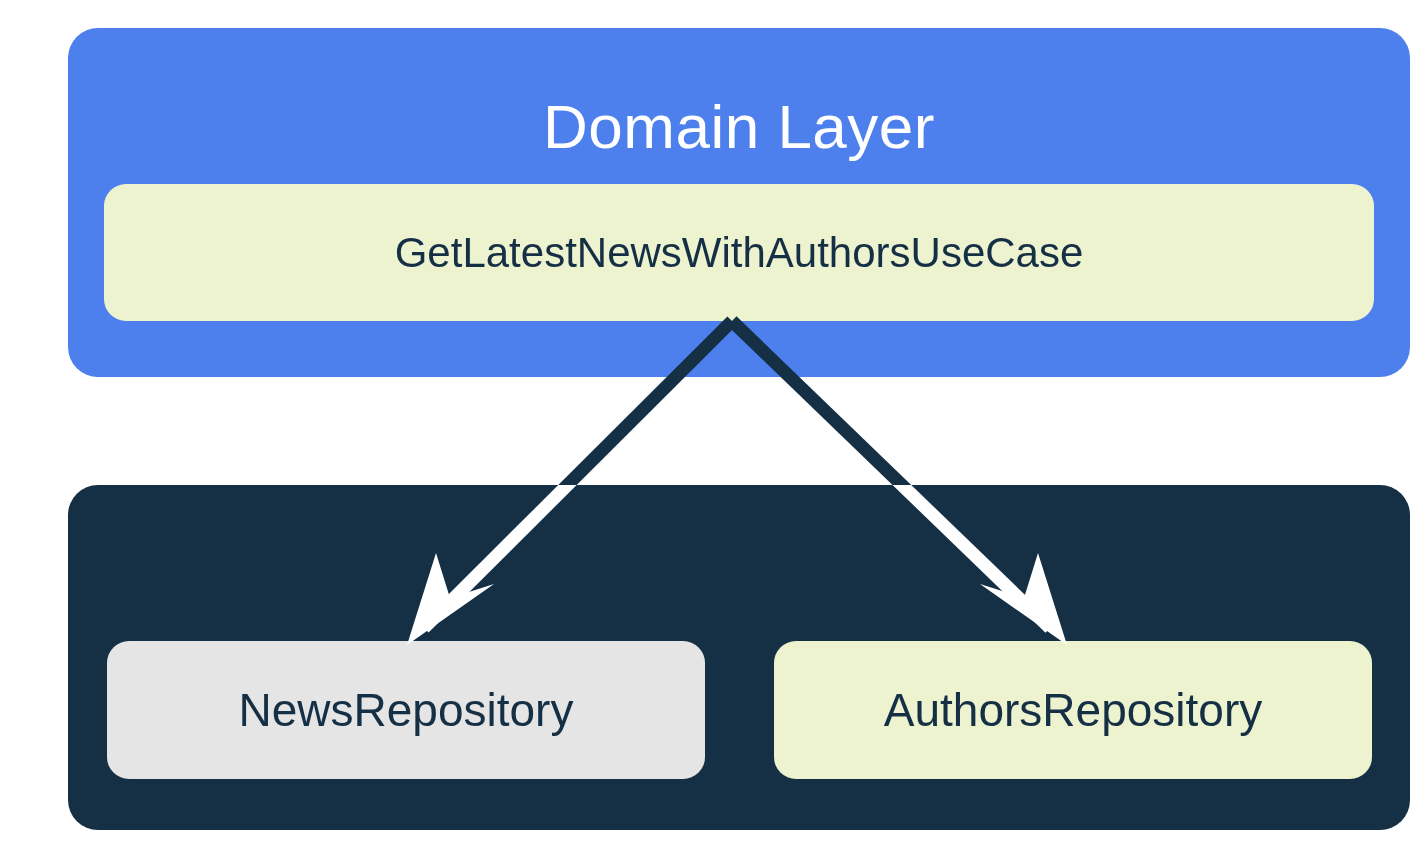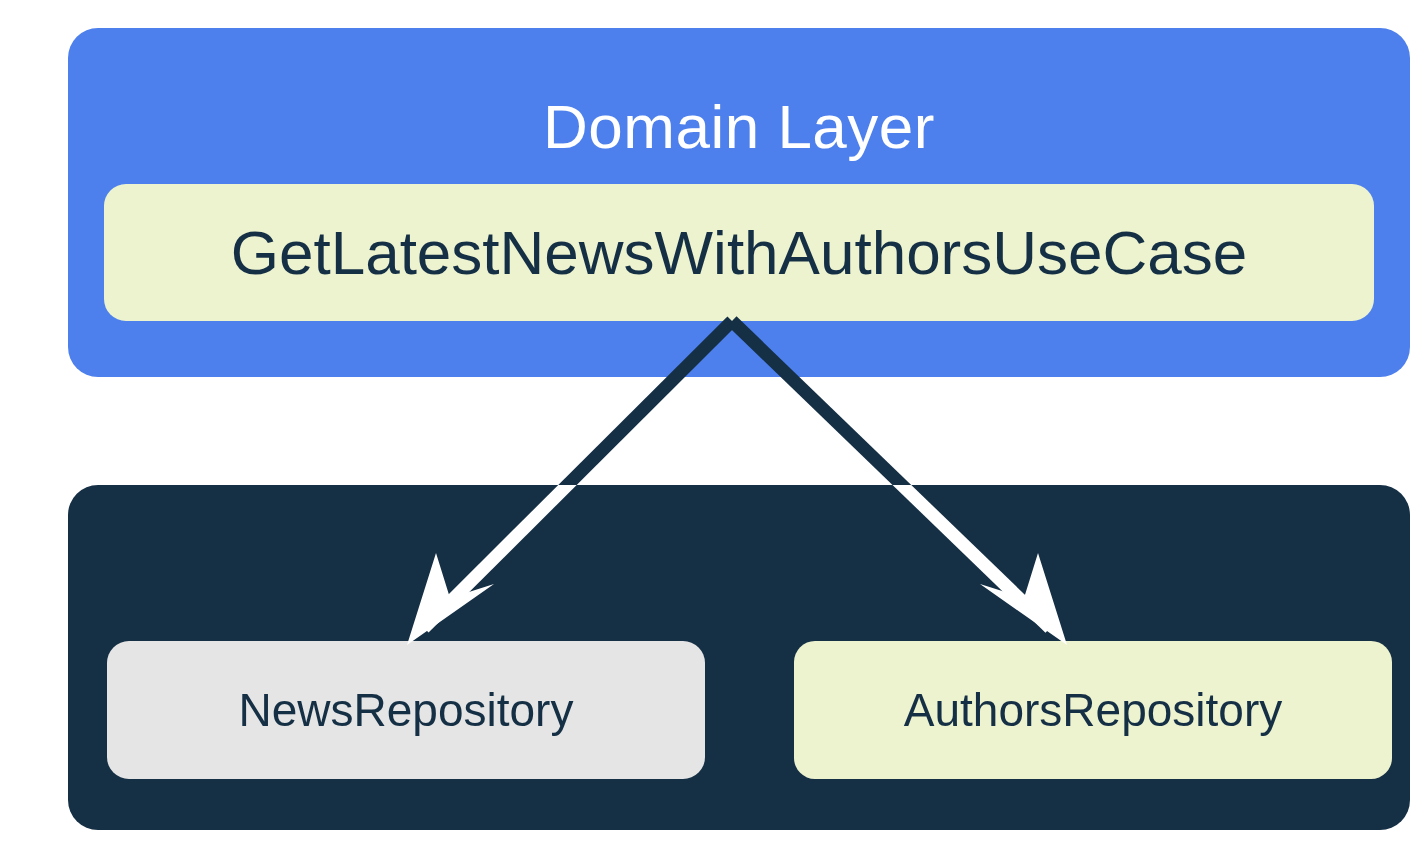--- a/index.html
+++ b/index.html
@@ -79,40 +79,39 @@
     line-height: 1;
     white-space: nowrap;
   }
 
   #usecase-node {
     left: 72px;
     top: 184px;
     width: 1270px;
     height: 137px;
     background: #edf3cf;
-    font-size: 62px;
+    font-size: 42px;
   }
 
   #news-repository-node {
     left: 75px;
     top: 641px;
     width: 598px;
     height: 138px;
     background: #e5e5e5;
     font-size: 46px;
   }
 
   #authors-repository-node {
-    left: 762px;
+    left: 742px;
     top: 641px;
     width: 598px;
     height: 138px;
     background: #edf3cf;
     font-size: 46px;
-    border-radius: 21px;
   }
 
   
   #arrow-layer {
     position: absolute;
     left: 0;
     top: 0;
     width: 1414px;
     height: 857px;
     pointer-events: none;

